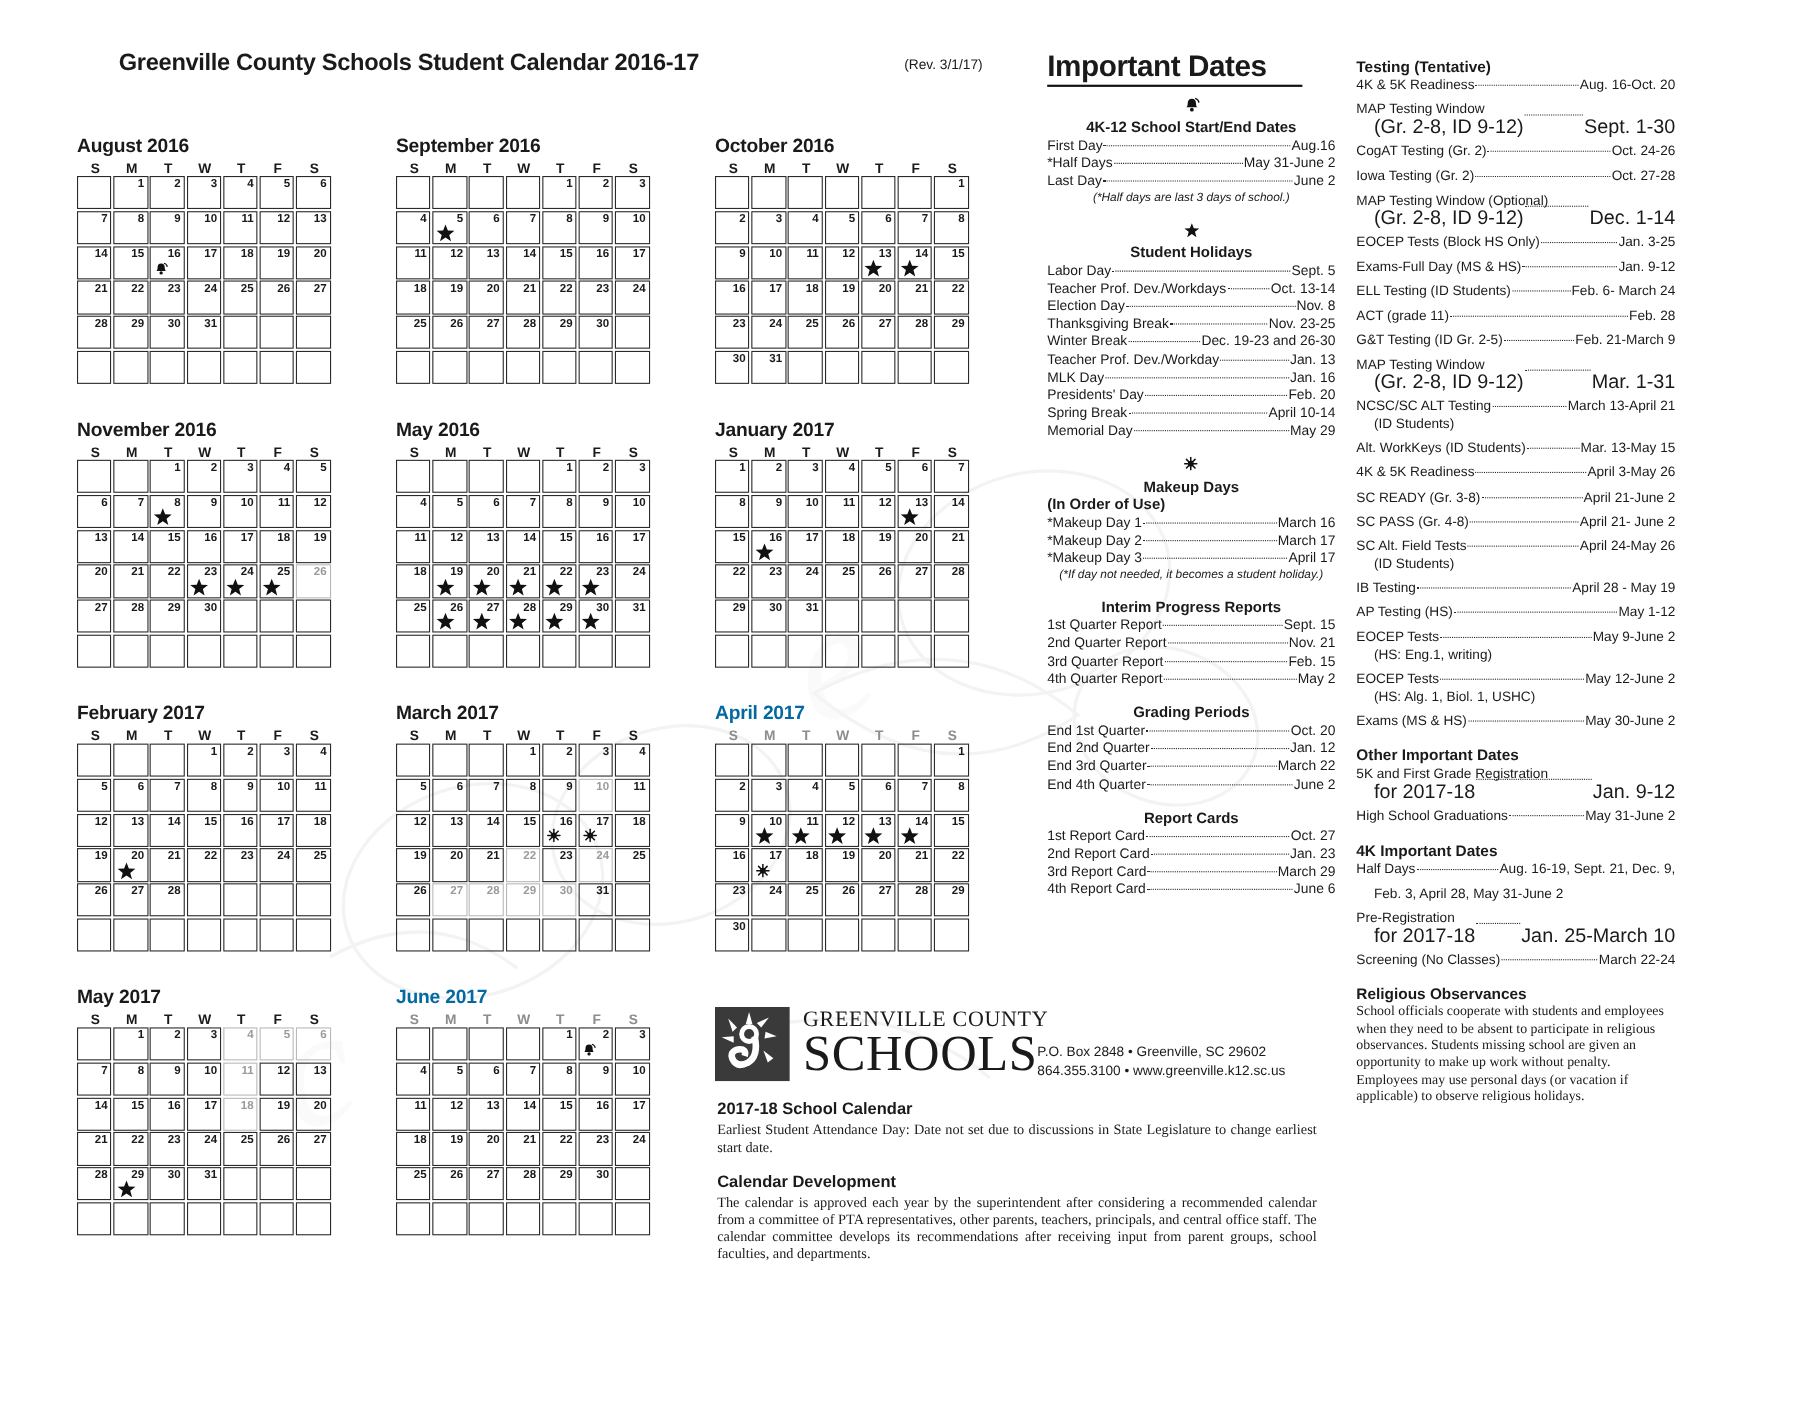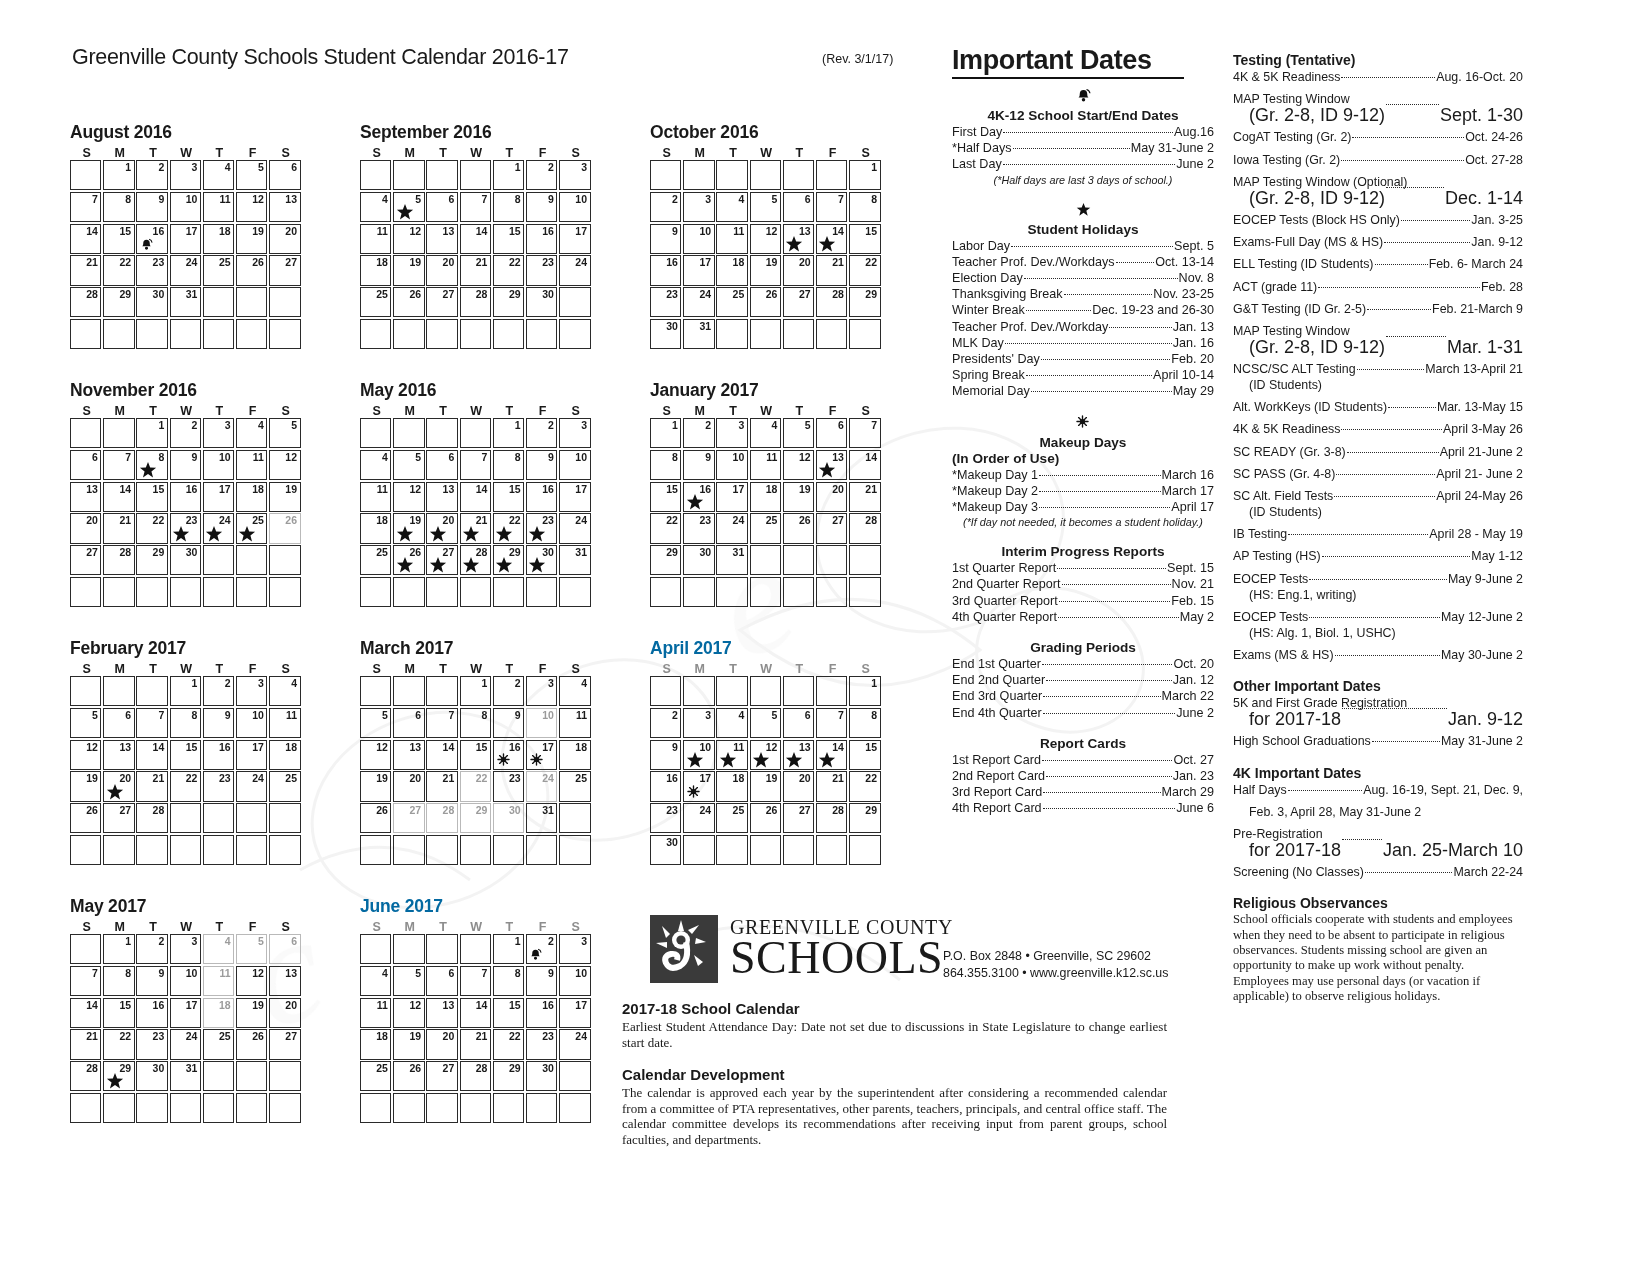--- a/index.html
+++ b/index.html
@@ -11,21 +11,21 @@
   .page{position:relative;width:1650px;height:1275px;}
 
   
   .watermark{
     position:absolute;left:180px;top:330px;width:1100px;height:760px;
     pointer-events:none;z-index:0;opacity:.30;
   }
 
   
   .hdr{position:absolute;left:72px;top:45px;z-index:3;}
-  .hdr-title{font-size:21.5px;font-weight:normal;letter-spacing:-.3px;white-space:nowrap;}
+  .hdr-title{font-size:21.5px;font-weight:bold;letter-spacing:-.3px;white-space:nowrap;margin-left:36px;}
   .hdr-rev{position:absolute;left:822px;top:52px;font-size:12.5px;z-index:3;white-space:nowrap;}
 
   
   .cal-area{position:absolute;left:70px;top:122px;z-index:2;}
   .cal{position:absolute;}
   .cal-title{font-size:17.5px;font-weight:bold;margin-bottom:3px;letter-spacing:-.2px;}
   .cal-title.gray{color:#0369a1;}
   .dow{display:flex;}
   .dow span{
     width:33.2px;text-align:center;font-size:12.5px;font-weight:bold;
@@ -67,21 +67,21 @@
   .gap{height:15px;}
 
   
   .logo-wrap{position:absolute;left:650px;top:915px;z-index:3;display:flex;align-items:center;gap:12px;}
   .logo-mark{width:68px;height:68px;flex:0 0 68px;}
   .logo-txt{font-family:"Liberation Serif", serif;line-height:.93;}
   .logo-l1{font-size:20px;letter-spacing:.6px;text-align:right;}
   .logo-l2{font-size:46px;letter-spacing:.5px;}
   .addr{position:absolute;left:943px;top:948px;font-size:12.4px;line-height:17px;z-index:3;white-space:nowrap;}
 
-  .foot{position:absolute;left:622px;top:1000px;width:545px;z-index:3;}
+  .foot{position:absolute;left:652px;top:1000px;width:545px;z-index:3;}
   .foot-h{font-size:15px;font-weight:bold;margin-bottom:2px;}
   .foot-p{font-family:"Liberation Serif", serif;font-size:13px;line-height:15.6px;text-align:justify;}
   .foot-gap{height:16px;}
 
   
   .right{position:absolute;left:1233px;top:52px;width:290px;z-index:3;}
   .r-h{font-size:14px;font-weight:bold;margin-bottom:1px;}
   .r-row{display:flex;align-items:baseline;font-size:12.4px;line-height:16px;white-space:nowrap;margin-bottom:6.2px;}
   .r-row.tight{margin-bottom:0;}
   .r-sub{font-size:18px;line-height:16px;padding-left:16px;display:flex;align-items:flex-start;white-space:nowrap;margin-bottom:6.2px;}

